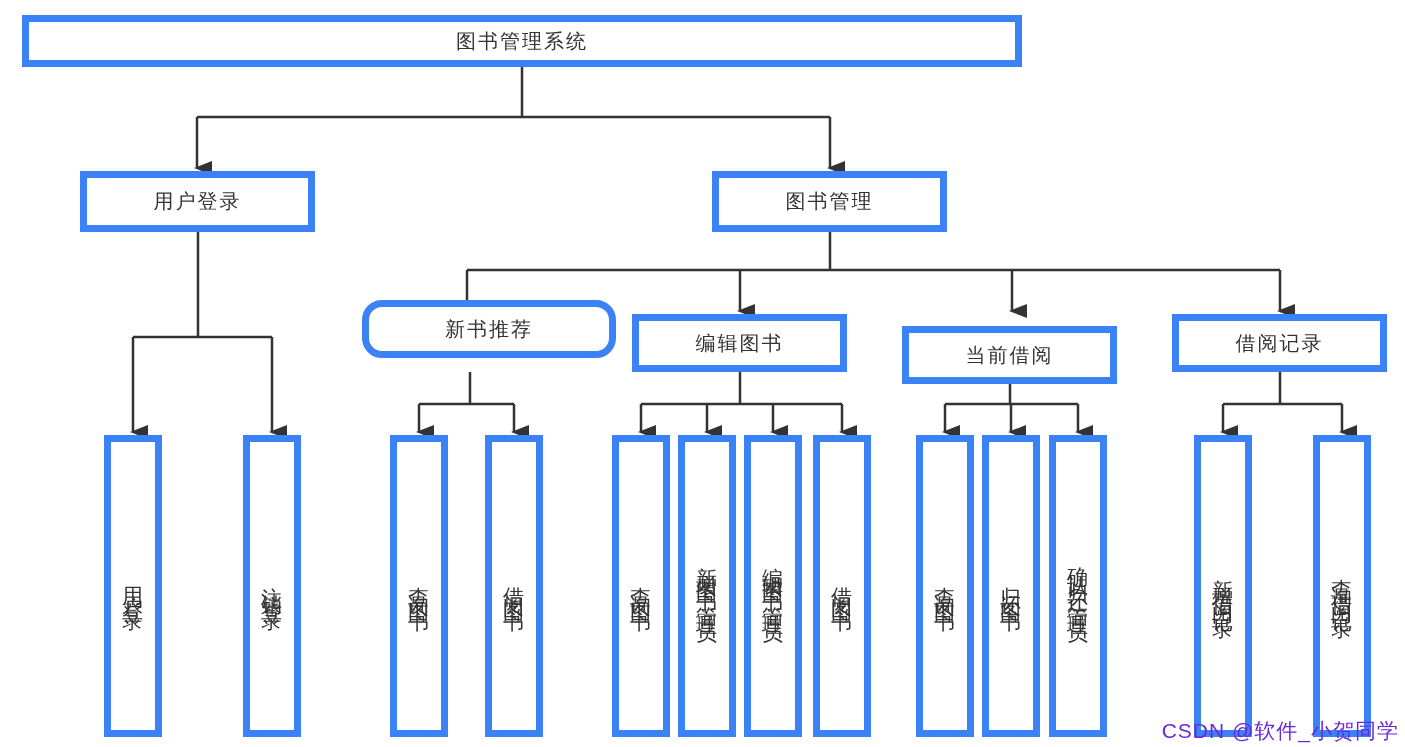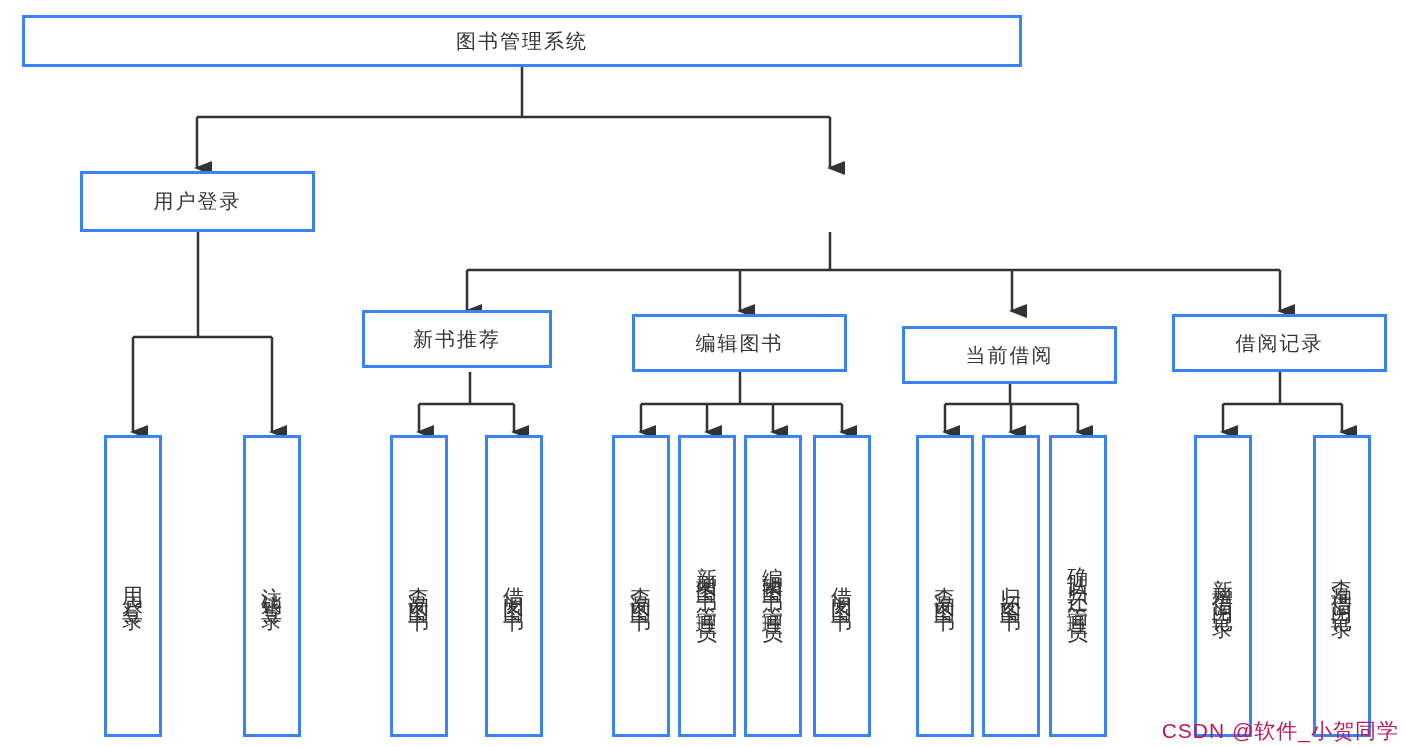--- a/index.html
+++ b/index.html
@@ -7,41 +7,41 @@
     position:relative;
     width:1405px;height:747px;
     background:#ffffff;
     font-family:"Liberation Sans","DejaVu Sans",sans-serif;
     overflow:hidden;
   }
   #connectors{position:absolute;left:0;top:0;}
   .node{
     position:absolute;
     box-sizing:border-box;
-    border:3px solid #3b82f6;
+    border:7px solid #3b82f6;
     background:#ffffff;
     color:#333333;
     display:flex;
     align-items:center;
     justify-content:center;
     font-size:20px;
     letter-spacing:2px;
     text-align:center;
   }
   .leaf{
     writing-mode:vertical-rl;
     letter-spacing:8px;
     font-size:21px;
     line-height:1;
   }
   .watermark{
     position:absolute;
     right:6px;
     bottom:2px;
-    color:#be185d;
+    color:#6d28d9;
     font-size:21px;
     letter-spacing:1px;
     user-select:none;
   }
 </style>
 </head>
 <body>
 
 <div id="stage">
 
@@ -84,22 +84,23 @@
 
       <path d="M1280,372 L1280,404 M1223,404 L1342,404"></path>
       <line x1="1223" y1="404" x2="1223" y2="432" marker-end="url(#arr)"></line>
       <line x1="1342" y1="404" x2="1342" y2="432" marker-end="url(#arr)"></line>
     </g>
   </svg>
 
   <div class="node" style="left:22px;top:15px;width:1000px;height:52px;">图书管理系统</div>
 
   <div class="node" style="left:80px;top:171px;width:235px;height:61px;">用户登录</div>
+  <div class="node" style="left:712px;top:171px;width:235px;height:61px;">图书管理</div>
 
-  <div class="node" style="left:362px;top:310px;width:190px;height:58px;">新书推荐</div>
+  <div class="node" style="left:362px;top:300px;width:254px;height:58px;border-radius:20px;">新书推荐</div>
   <div class="node" style="left:632px;top:314px;width:215px;height:58px;">编辑图书</div>
   <div class="node" style="left:902px;top:326px;width:215px;height:58px;">当前借阅</div>
   <div class="node" style="left:1172px;top:314px;width:215px;height:58px;">借阅记录</div>
 
   <div class="node leaf" style="left:104px;top:435px;width:58px;height:302px;">用户登录</div>
   <div class="node leaf" style="left:243px;top:435px;width:58px;height:302px;">注销登录</div>
 
   <div class="node leaf" style="left:390px;top:435px;width:58px;height:302px;">查询图书</div>
   <div class="node leaf" style="left:485px;top:435px;width:58px;height:302px;">借阅图书</div>
 

